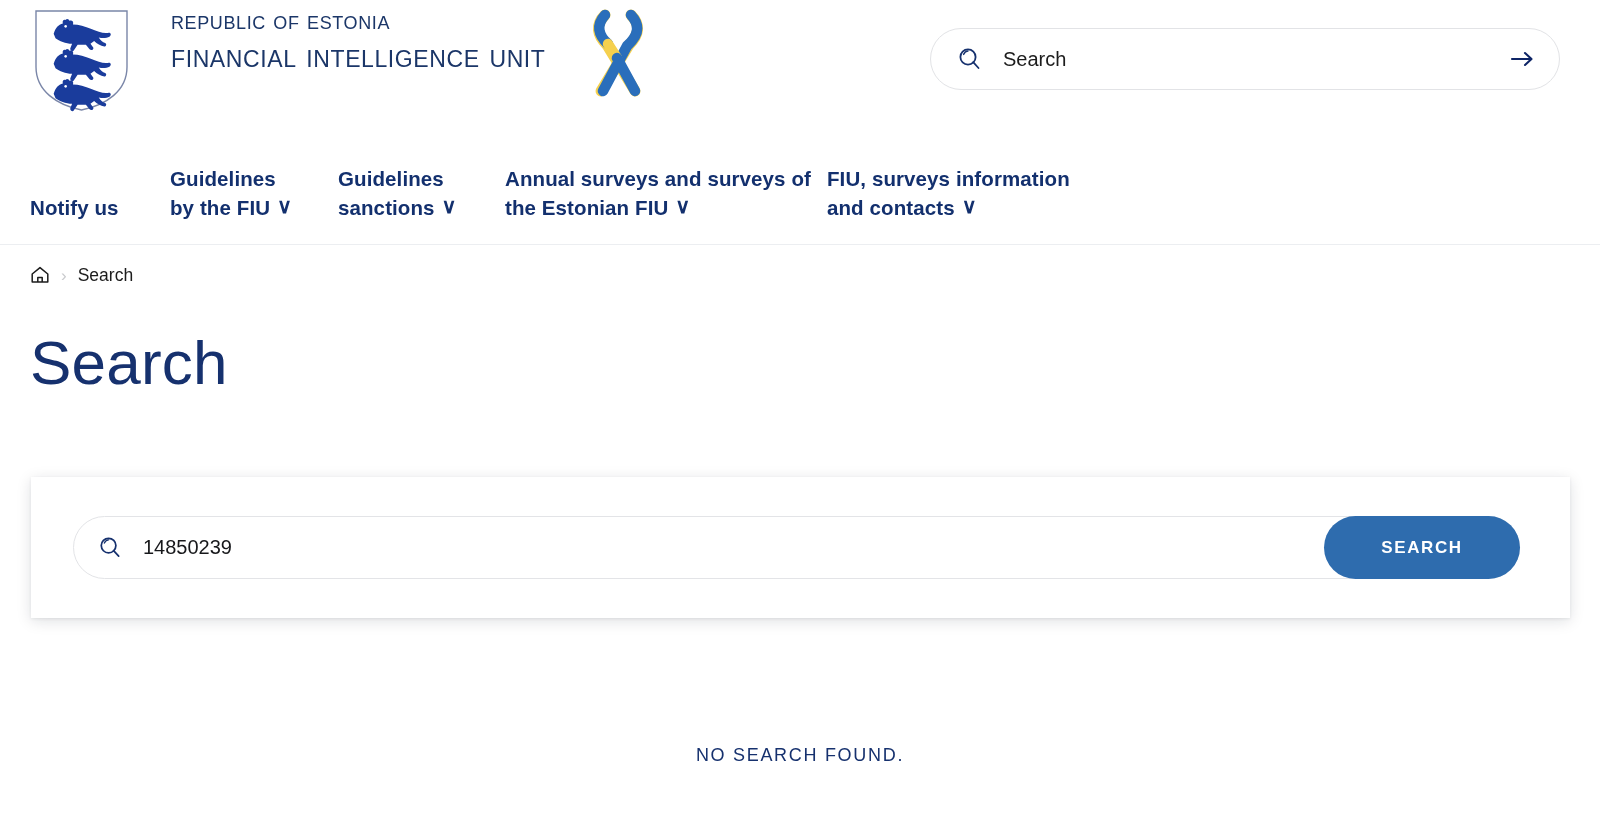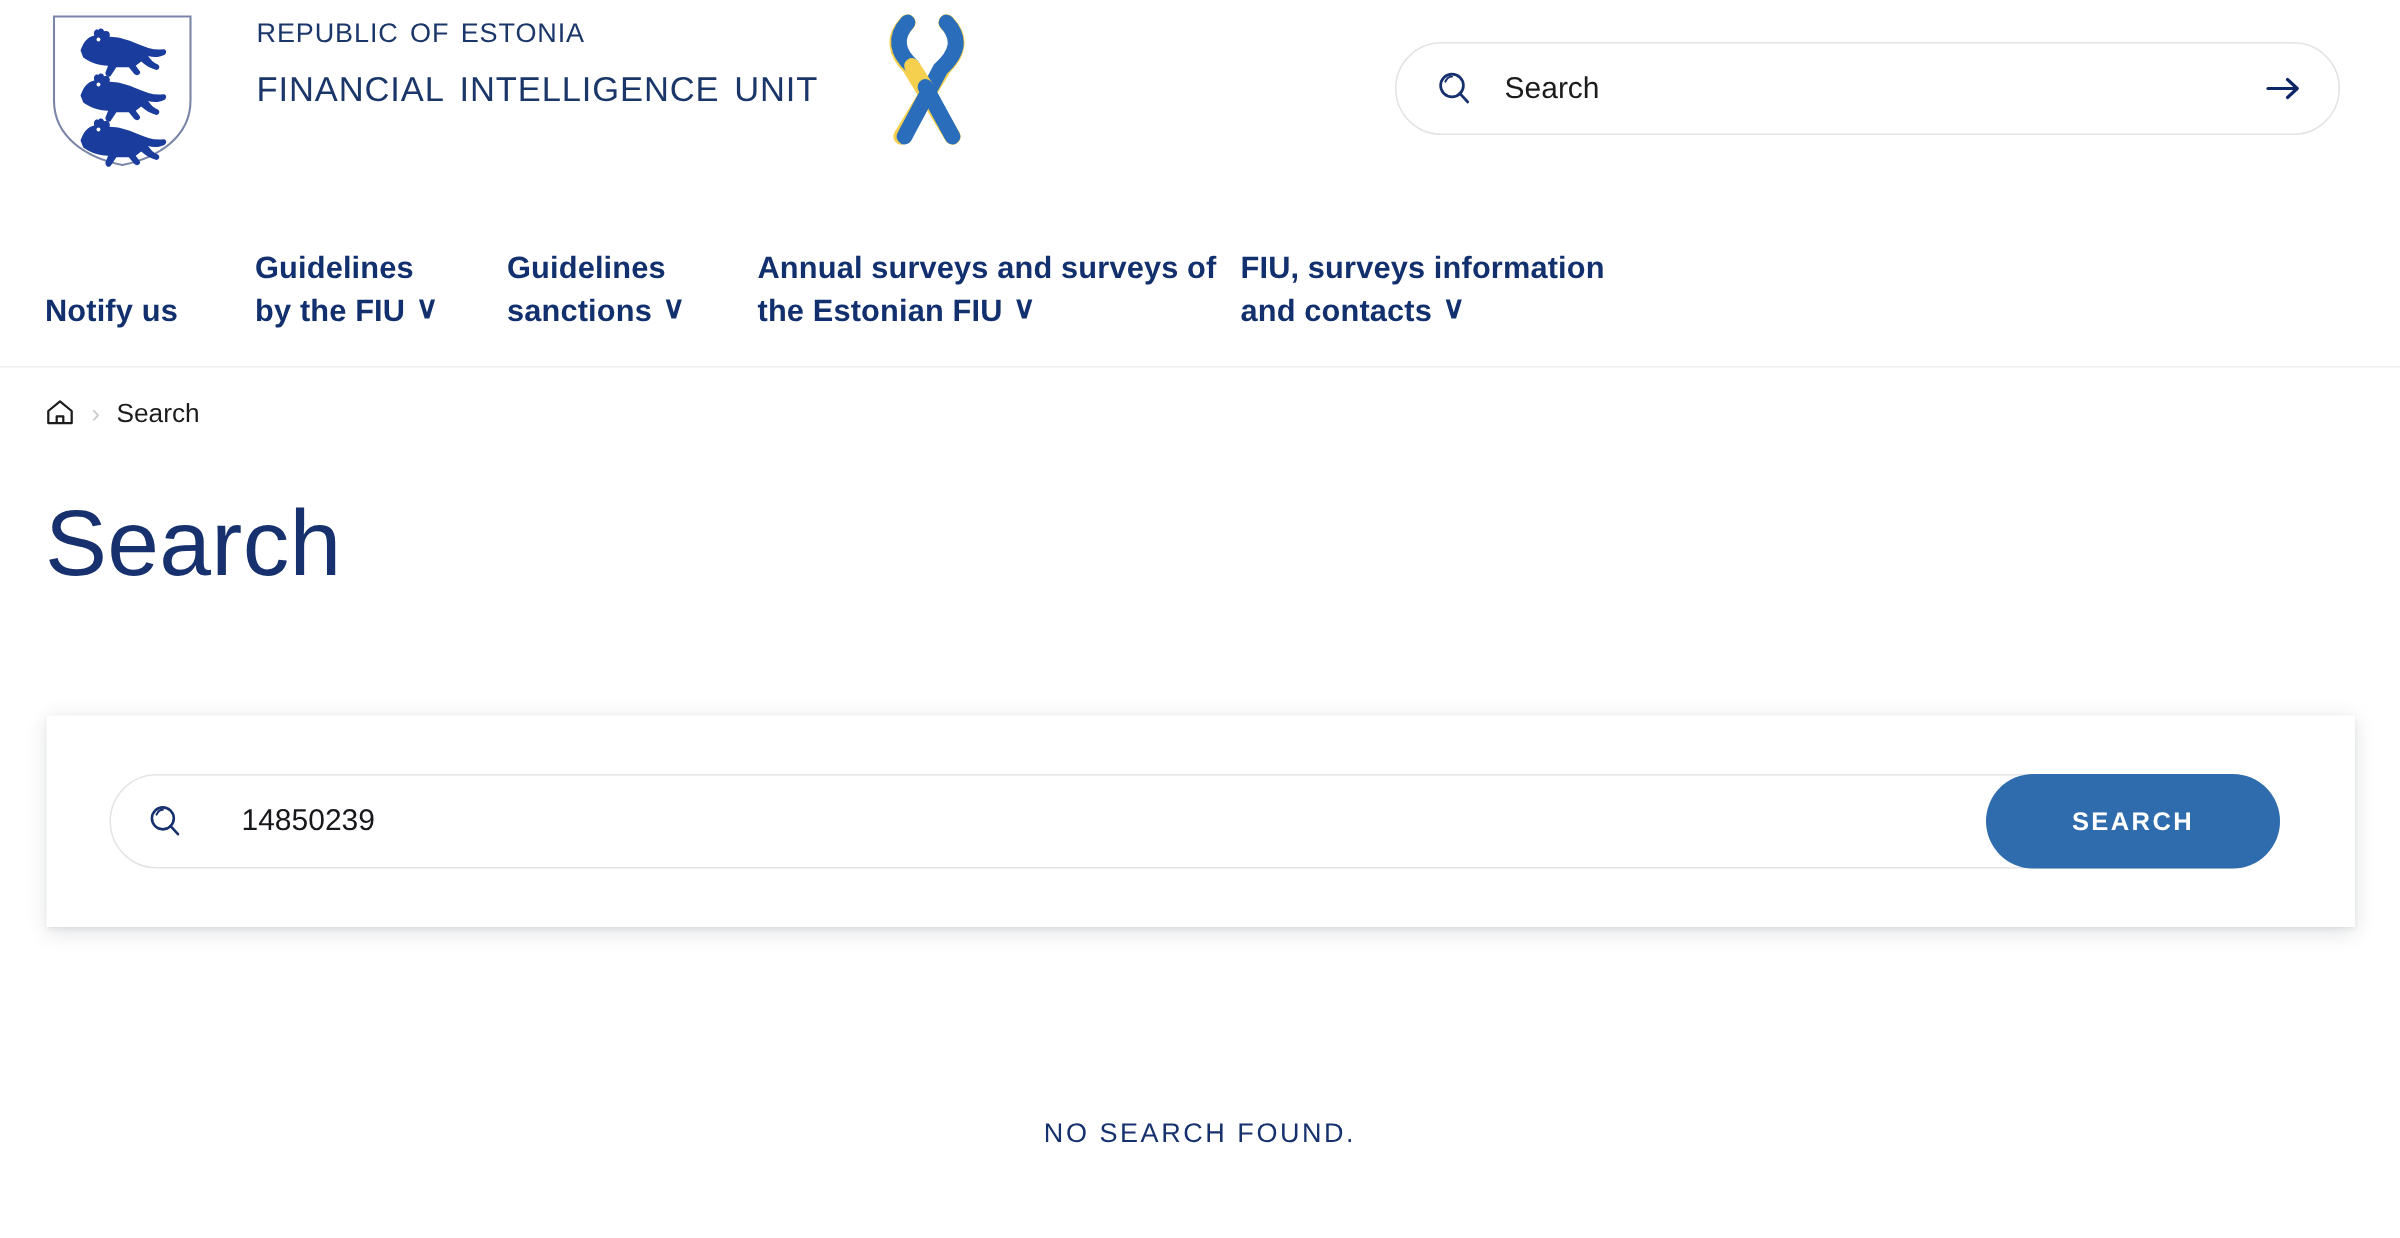--- a/index.html
+++ b/index.html
@@ -144,21 +144,21 @@
     border: 1px solid #e3e4e7;
     border-radius: 32px;
     background: #fff;
     display: flex;
     align-items: center;
     padding-left: 24px;
   }
   .field .mag { width: 25px; height: 25px; flex:none; }
   .field input {
     border: none; outline: none; background: transparent;
-    margin-left: 36px;
+    margin-left: 18px;
     font-size: 20px;
     color: #17181b;
     font-family: "Liberation Sans", sans-serif;
     width: 1100px;
   }
   .search-btn {
     position: absolute;
     right: 0; top: 0;
     width: 196px; height: 63px;
     border: none;

